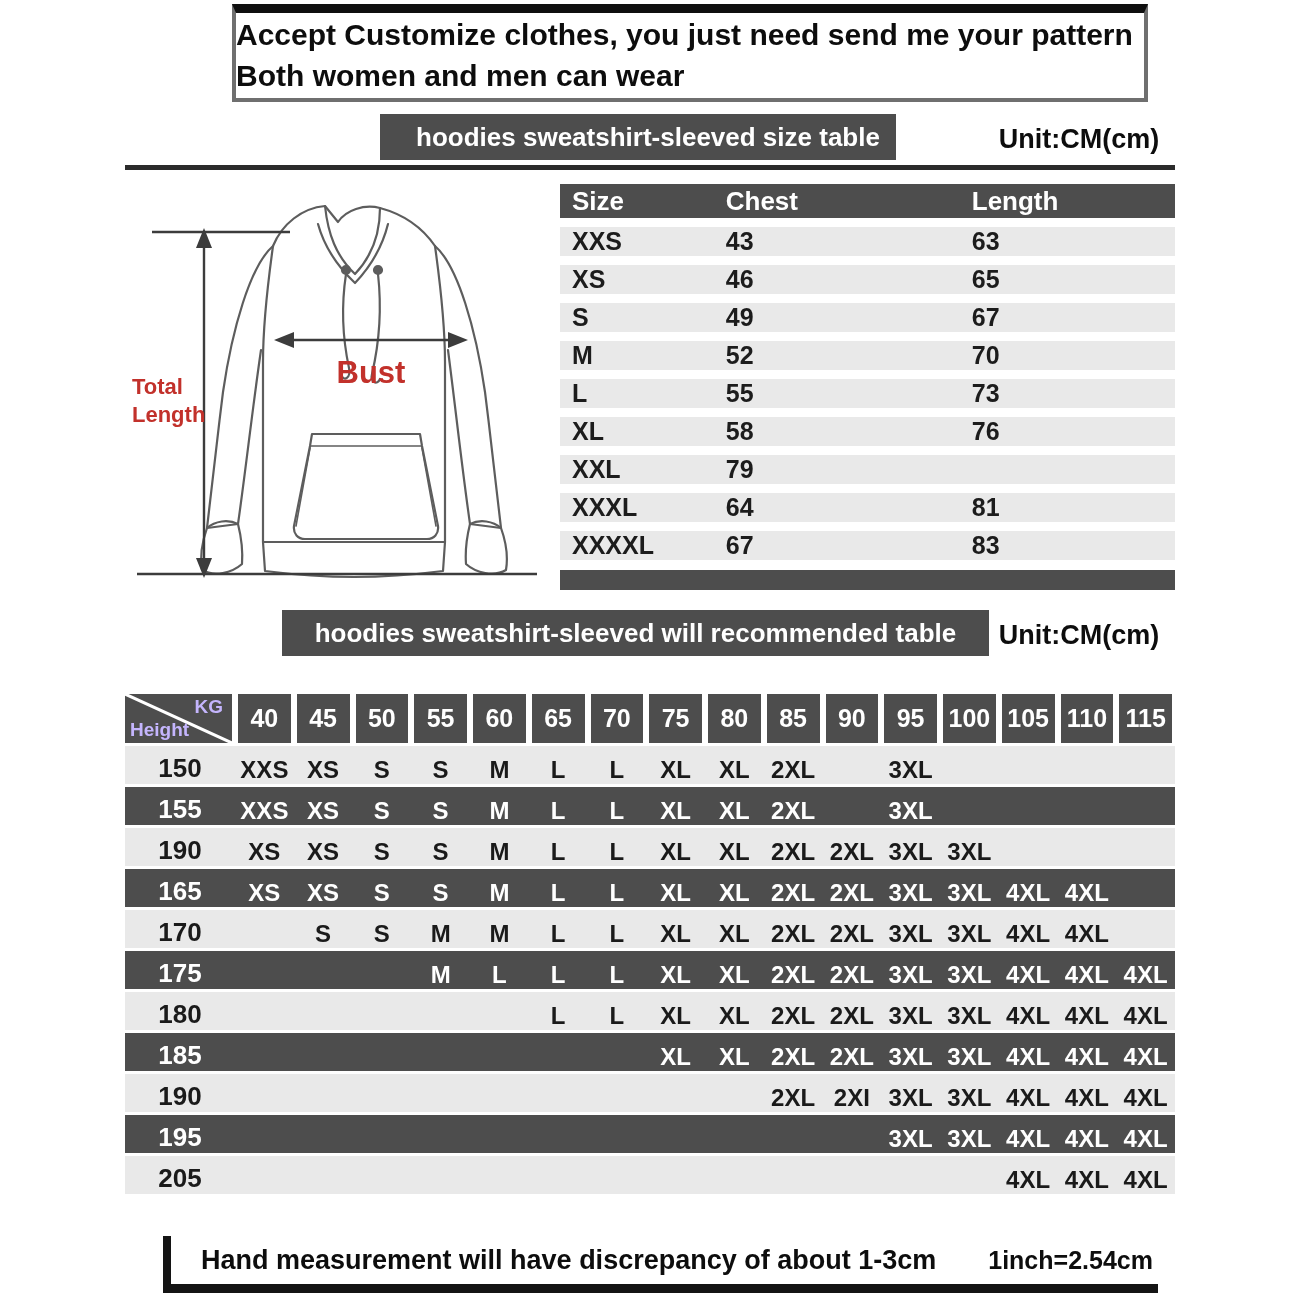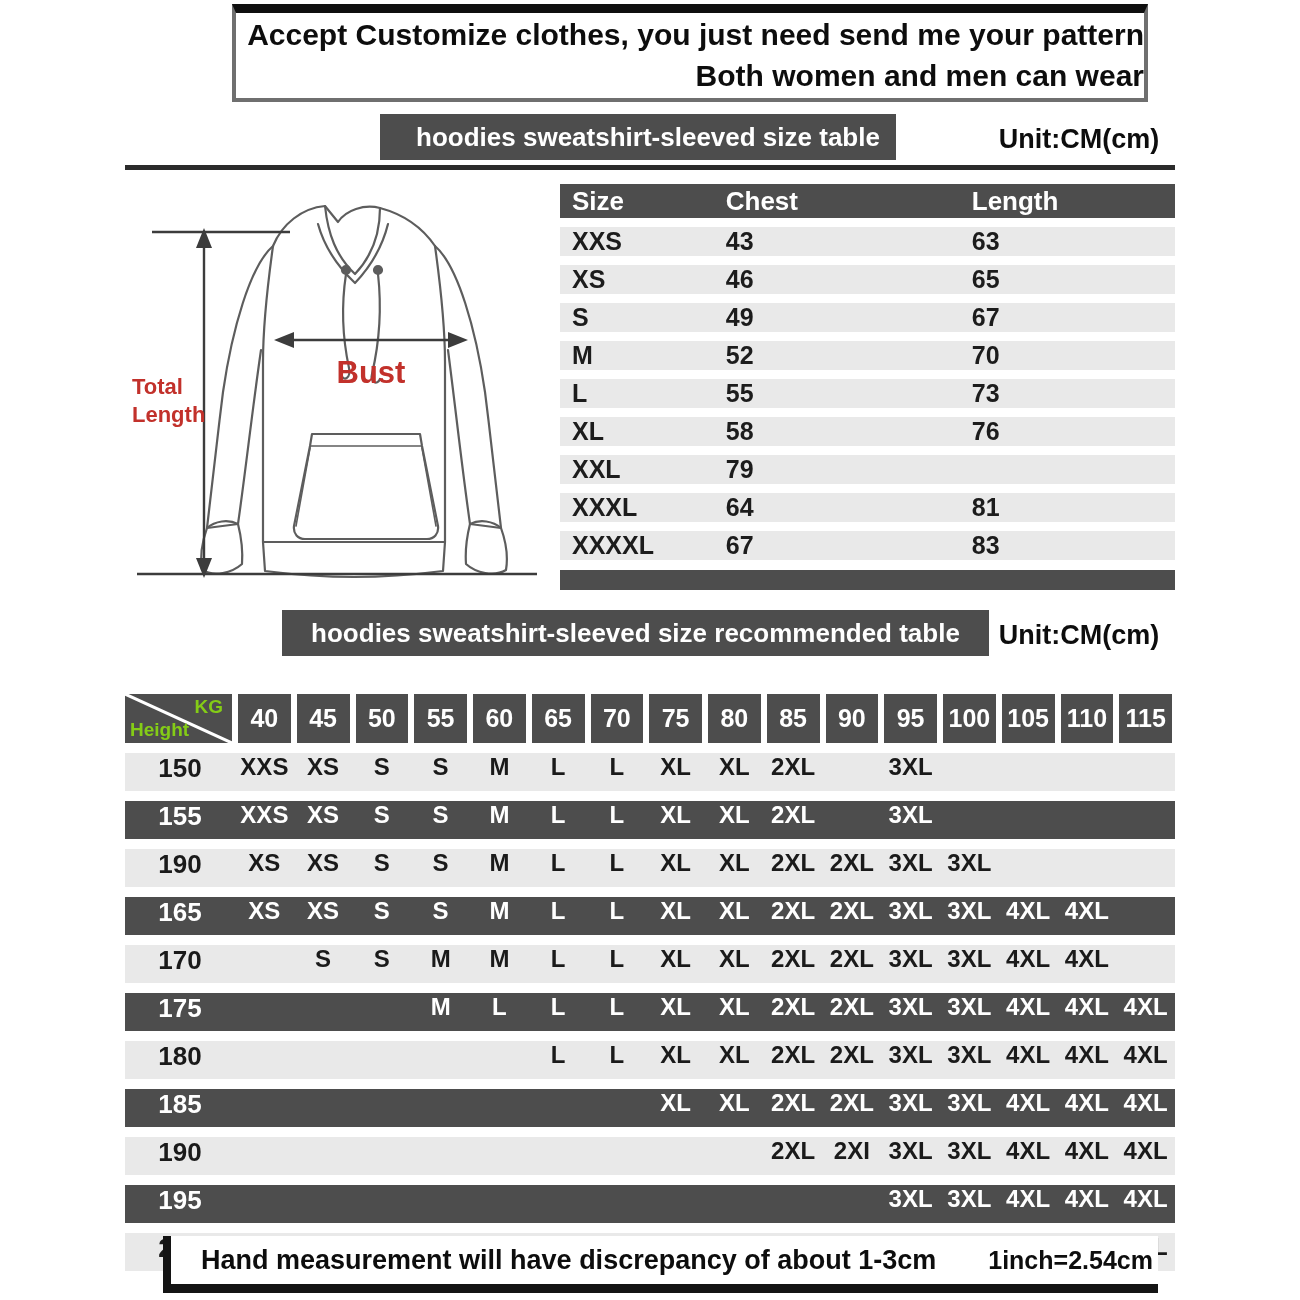--- a/index.html
+++ b/index.html
@@ -4,21 +4,21 @@
 <style>
   * { margin:0; padding:0; box-sizing:border-box; }
   html,body { background:#ffffff; }
   #canvas { position:relative; width:1300px; height:1300px; background:#fff;
             font-family:"Liberation Sans", sans-serif; color:#161616; overflow:hidden; }
   .abs { position:absolute; }
 
   
   .top-banner { left:232px; top:4px; width:916px; height:98px;
     border:4px solid #6f6f6f; border-top:9px solid #0f0f0f;
-    display:flex; flex-direction:column; justify-content:center; align-items:flex-end; background:#fff; }
+    display:flex; flex-direction:column; justify-content:center; align-items:flex-start; background:#fff; }
   .tb-line { font-size:30px; font-weight:bold; color:#0d0d0d; line-height:1.35; white-space:nowrap; }
 
   
   .bar { background:#4d4d4d; color:#fff; display:flex; align-items:center; justify-content:center; font-weight:bold; }
   .banner1 { left:380px; top:114px; width:516px; height:46px; font-size:26px;padding-left:20px; }
   .banner2 { left:282px; top:610px; width:707px; height:46px; font-size:26px; }
   .unit { font-size:27px; font-weight:bold; color:#0d0d0d; text-align:center; }
   .unit1 { left:998px; top:124px; width:162px; }
   .unit2 { left:998px; top:620px; width:162px; }
   .divider1 { left:125px; top:165px; width:1050px; height:5px; background:#2b2b2b; }
@@ -31,28 +31,28 @@
   .st-head { display:flex; height:34px; background:#4d4d4d; color:#fff; font-size:26px; align-items:center; }
   .st-row { display:flex; height:29px; margin-top:9px; background:#e9e9e9; color:#1c1c1c; font-size:25px; align-items:center; }
   .stc { font-weight:bold; text-align:left;padding-left:12px; }
   .stc0 { width:25%; } .stc1 { width:40%; } .stc2 { width:35%; }
   .st-foot { height:20px; margin-top:10px; background:#4d4d4d; }
 
   
   .rec-table { left:125px; top:694px; width:1050px; }
   .rec-head { display:flex; height:49px; }
   .rec-corner { width:110px; position:relative; flex:none; }
-  .corner-box { position:absolute; top:0; left:0; right:3px; bottom:0; background:#4d4d4d; color:#84cc16; }
+  .corner-box { position:absolute; top:0; left:0; right:3px; bottom:0; background:#4d4d4d; color:#c4b5fd; }
   .corner-kg { position:absolute; top:2px; right:9px; font-size:19px; font-weight:bold; }
   .corner-height { position:absolute; bottom:2px; left:5px; font-size:19px; font-weight:bold; }
   .corner-box svg { position:absolute; top:0; left:0; width:100%; height:100%; }
   .rec-wcell { flex:1; position:relative; }
   .rec-wbox { position:absolute; top:0; bottom:0; left:3px; right:3px; background:#4d4d4d; color:#fff;
     display:flex; align-items:center; justify-content:center; font-size:25px; font-weight:bold; }
-  .rec-row { display:flex; height:38px; margin-top:10px; align-items:flex-start; font-size:24px; font-weight:bold; }
+  .rec-row { display:flex; height:38px; margin-top:3px; align-items:flex-end; font-size:24px; font-weight:bold; }
   .rec-row.light { background:#e9e9e9; color:#1a1a1a; }
   .rec-row.dark  { background:#4d4d4d; color:#ffffff; }
   .rec-h { width:110px; flex:none; text-align:center; font-size:26px; }
   .rec-c { flex:1; text-align:center; }
 
   
   .footer-note { left:163px; top:1236px; width:995px; height:57px;
     border-left:8px solid #141414; border-bottom:9px solid #141414;
     display:flex; align-items:center; background:#fff; }
   .fn1 { margin-left:30px; font-size:27px; font-weight:bold; color:#0d0d0d; white-space:nowrap; }
@@ -167,21 +167,21 @@
         </div>
         <div class="st-row">
           <div class="stc stc0">XXXXL</div>
           <div class="stc stc1">67</div>
           <div class="stc stc2">83</div>
         </div>
       </div>
     <div class="st-foot"></div>
   </div>
 
-  <div class="abs bar banner2">hoodies sweatshirt-sleeved size recommended table</div>
+  <div class="abs bar banner2">hoodies sweatshirt-sleeved will recommended table</div>
   <div class="abs unit unit2">Unit:CM(cm)</div>
 
   <div class="abs rec-table">
     <div class="rec-head">
       <div class="rec-corner">
         <div class="corner-box">
           <svg viewBox="0 0 107 49" preserveAspectRatio="none">
             <line x1="0" y1="0" x2="107" y2="49" stroke="#ffffff" stroke-width="3"></line>
           </svg>
           <span class="corner-kg">KG</span>

